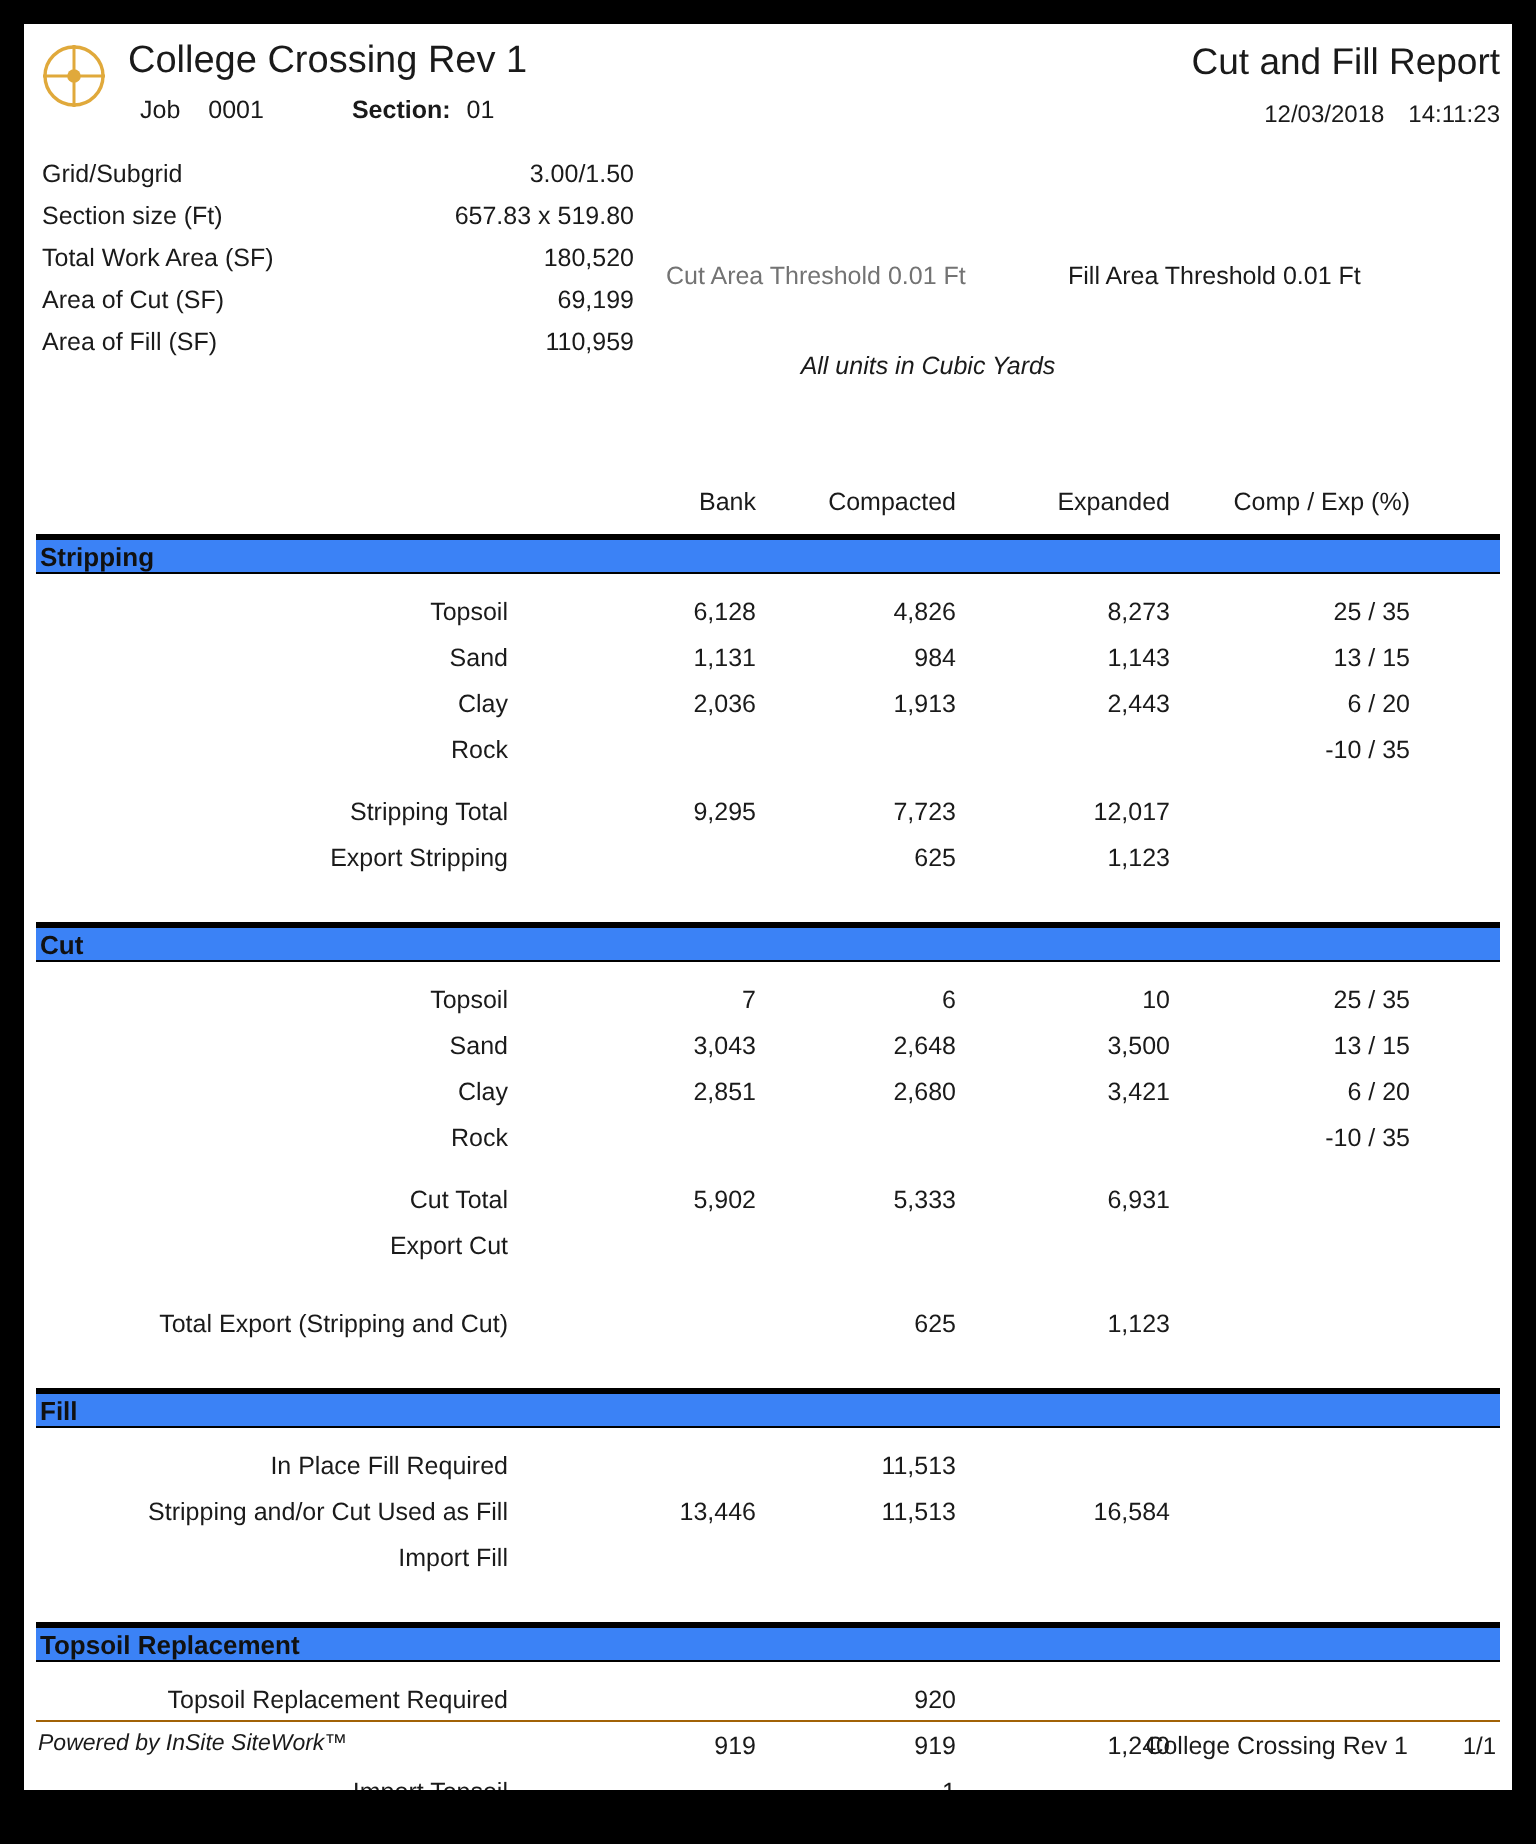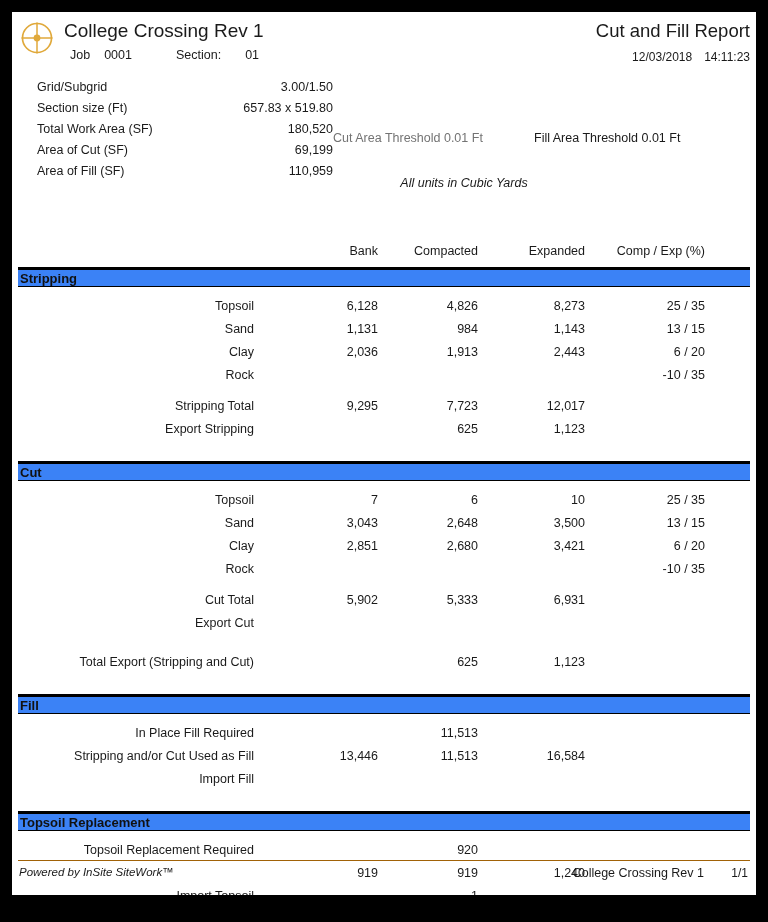--- a/index.html
+++ b/index.html
@@ -51,21 +51,21 @@
   }
   .job-line {
     position: absolute;
     left: 58px;
     top: 36px;
     font-size: 12.5px;
     color: #1a1a1a;
     white-space: nowrap;
   }
   .job-line .lbl { margin-right: 14px; }
-  .job-line .sect { margin-left: 44px; margin-right: 24px; }
+  .job-line .sect { margin-left: 44px; margin-right: 8px; font-weight: bold; }
   .rpt-title {
     position: absolute;
     right: 6px;
     top: 8px;
     font-size: 18.5px;
     color: #1a1a1a;
     white-space: nowrap;
   }
   .rpt-date {
     position: absolute;
@@ -73,21 +73,21 @@
     top: 38px;
     font-size: 12px;
     color: #1a1a1a;
     white-space: nowrap;
   }
   .rpt-date .tm { margin-left: 12px; }
 
   
   .summary {
     position: absolute;
-    left: 16px;
+    left: 0;
     top: 68px;
     width: 704px;
   }
   .sum-row {
     position: relative;
     height: 21px;
     font-size: 12.5px;
     color: #1a1a1a;
   }
   .sum-lbl {

